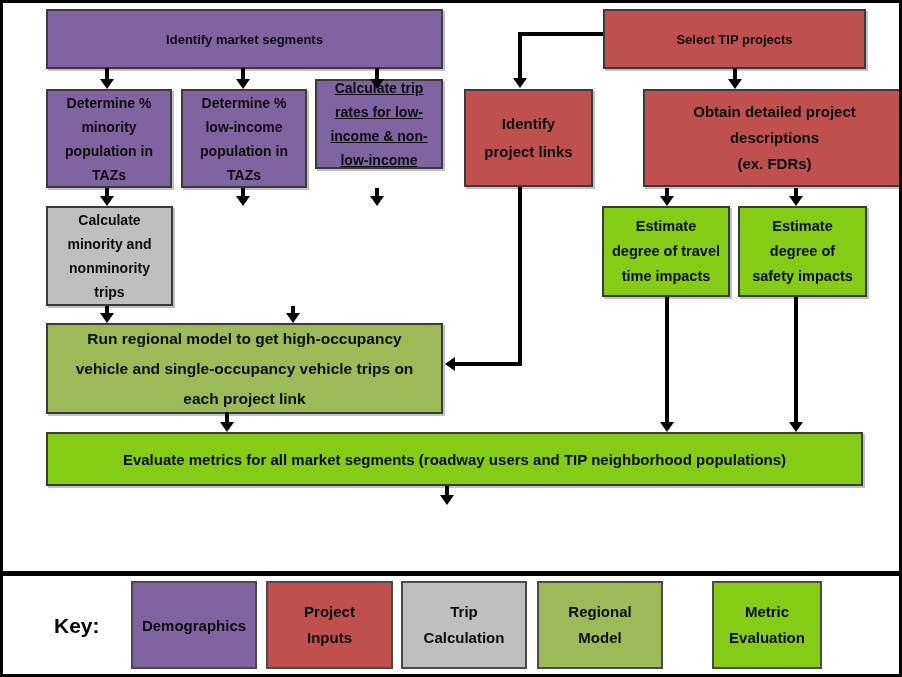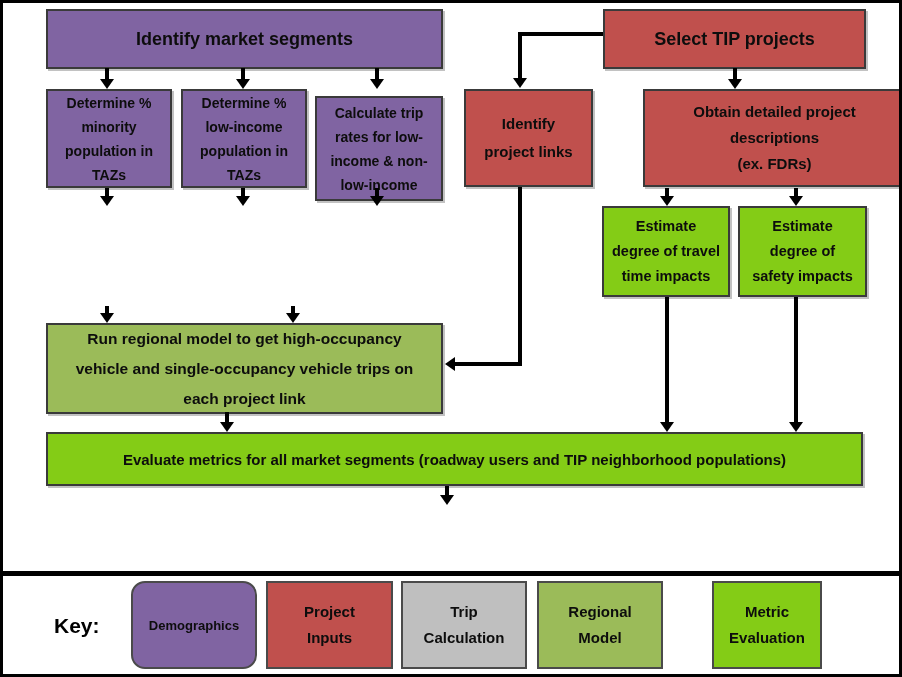--- a/index.html
+++ b/index.html
@@ -38,55 +38,59 @@
   .hl{position:absolute;height:4px;background:#000;}
   .vl{position:absolute;width:4px;background:#000;}
   .head-down{position:absolute;width:0;height:0;
          border-left:7px solid transparent;border-right:7px solid transparent;
          border-top:10px solid #000;}
   .head-left{position:absolute;width:0;height:0;
          border-top:7px solid transparent;border-bottom:7px solid transparent;
          border-right:10px solid #000;}
 
   
-  .f-title{font-size:18px;}
+  .f-title{font-size:13px;}
   .f-sm{font-size:14px;line-height:24px;}
   .f-wide{font-size:15px;line-height:26px;}
   .f-green{font-size:15.5px;line-height:30px;}
   .f-links{font-size:15px;line-height:28px;}
   .f-obtain{font-size:15px;line-height:26px;}
   .f-est{font-size:14.5px;line-height:25px;}
   .f-band{font-size:15px;}
   .f-key{font-size:15px;line-height:26px;}
-  .f-demo{font-size:13px;border-radius:14px;}
+  .f-demo{font-size:15px;}
 </style>
 </head>
 <body>
 
 <div class="stage">
   <div class="frame"></div>
   <div class="separator"></div>
 
   <div class="box purple f-title" style="left:46px;top:9px;width:397px;height:60px;">Identify market segments</div>
 
   <div class="box purple f-sm" style="left:46px;top:89px;width:126px;height:99px;">Determine %
 minority
 population in
 TAZs</div>
 
   <div class="box purple f-sm" style="left:181px;top:89px;width:126px;height:99px;">Determine %
 low-income
 population in
 TAZs</div>
 
-  <div class="box purple f-sm" style="left:315px;top:96px;width:128px;height:105px;">Calculate trip
+  <div class="box purple f-sm" style="left:315px;top:79px;width:128px;height:90px;text-decoration:underline;">Calculate trip
 rates for low-
 income &amp; non-
 low-income</div>
 
+  <div class="box gray f-sm" style="left:46px;top:206px;width:127px;height:100px;">Calculate
+minority and
+nonminority
+trips</div>
 
 
   <div class="box green f-green" style="left:46px;top:323px;width:397px;height:91px;">Run regional model to get high-occupancy
 vehicle and single-occupancy vehicle trips on
 each project link</div>
 
   <div class="box red f-title" style="left:603px;top:9px;width:263px;height:60px;">Select TIP projects</div>
 
   <div class="box red f-links" style="left:464px;top:89px;width:129px;height:98px;text-align:center;">Identify
 project links</div>

